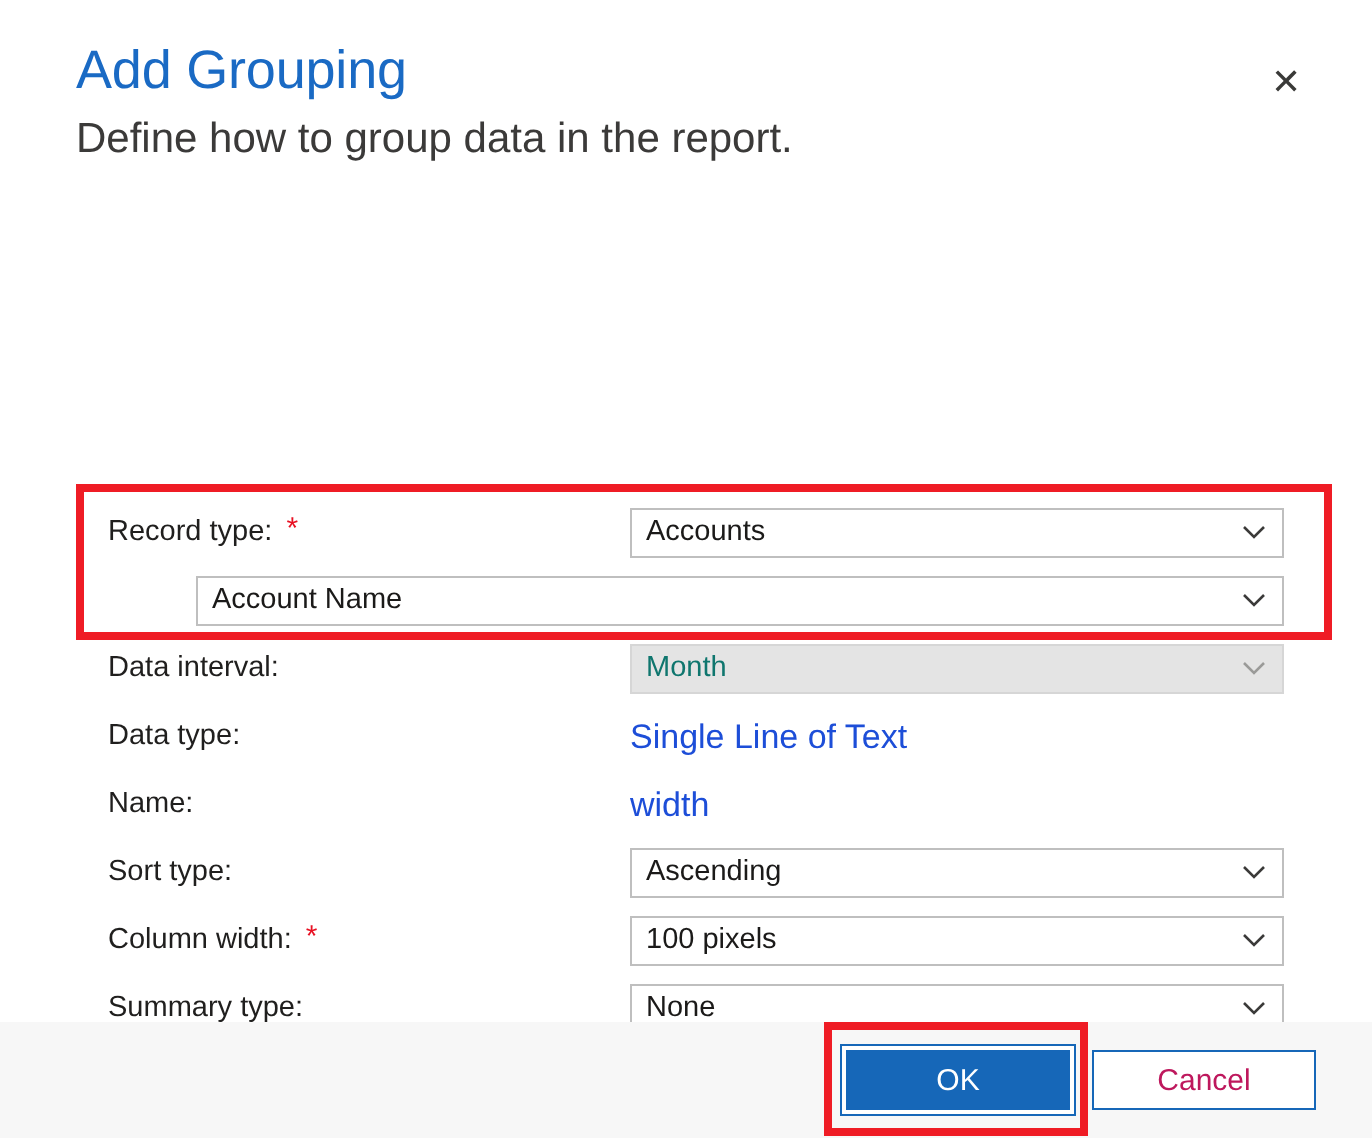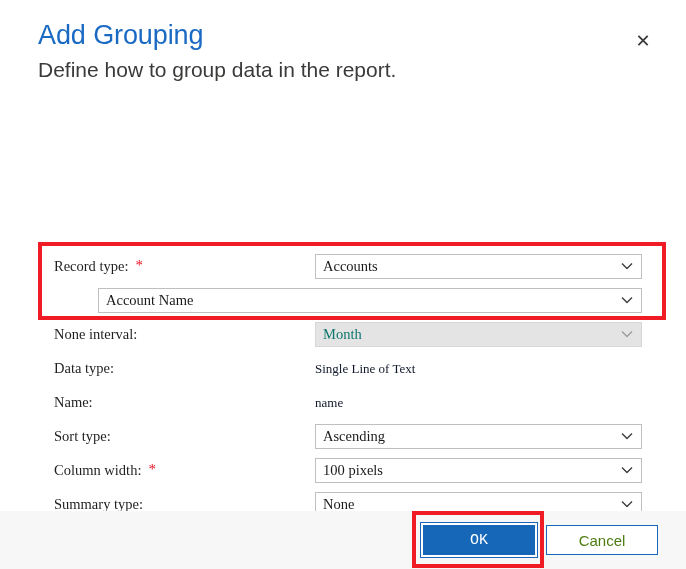--- a/index.html
+++ b/index.html
@@ -62,21 +62,20 @@
     border: none;
     padding: 0;
     font-family: "Liberation Sans", sans-serif;
   }
 
   
   .body {
     position: relative;
     flex: 1 1 auto;
     padding: 0;
-    font-family: Liberation Serif, serif;
   }
 
   .form {
     position: absolute;
     left: 54px;
     top: 168px;
     width: 588px;
   }
 
   .row {
@@ -134,22 +133,22 @@
   .combo.disabled {
     background: #e4e4e4;
     border-color: #d6d6d6;
     color: #0f766e;
     cursor: default;
   }
   .combo.disabled .chev svg polyline { stroke: #9a9a98; }
 
   
   .static-value {
-    font-size: 13px;
-    color: #0f172a;
+    font-size: 17px;
+    color: #1d4ed8;
     line-height: 25px;
     white-space: nowrap;
   }
 
   
   .annot {
     position: absolute;
     border: 4px solid #ef1c25;
     box-sizing: border-box;
     pointer-events: none;
@@ -194,26 +193,25 @@
     cursor: pointer;
     padding: 0;
   }
   .btn-primary {
     background: #1667b8;
     border: 1px solid #1667b8;
     color: #ffffff;
     outline: 2px solid #ffffff;
     outline-offset: 0px;
     box-shadow: 0 0 0 3px #1667b8;
-    font-family: Liberation Mono, monospace;
   }
   .btn-secondary {
     background: #ffffff;
     border: 1px solid #1667b8;
-    color: #4d7c0f;
+    color: #be185d;
   }
 </style>
 </head>
 <body>
 
 <div class="dialog">
 
   <div class="header">
     <h1 class="title">Add Grouping</h1>
     <p class="subtitle">Define how to group data in the report.</p>
@@ -241,42 +239,42 @@
               <span>Account Name</span>
               <span class="chev">
                 <svg viewBox="0 0 12 7" width="12" height="7">
                   <polyline points="1,1 6,6 11,1" fill="none" stroke="#3b3a39" stroke-width="1.3"></polyline>
                 </svg>
               </span>
             </div>
           </div>
         </div>
         <div class="row">
-          <div class="row-label"><span>None interval:</span></div>
+          <div class="row-label"><span>Data interval:</span></div>
           <div class="row-control">
             <div class="combo disabled">
               <span>Month</span>
               <span class="chev">
                 <svg viewBox="0 0 12 7" width="12" height="7">
                   <polyline points="1,1 6,6 11,1" fill="none" stroke="#3b3a39" stroke-width="1.3"></polyline>
                 </svg>
               </span>
             </div>
           </div>
         </div>
         <div class="row">
           <div class="row-label"><span>Data type:</span></div>
           <div class="row-control">
             <div class="static-value">Single Line of Text</div>
           </div>
         </div>
         <div class="row">
           <div class="row-label"><span>Name:</span></div>
           <div class="row-control">
-            <div class="static-value">name</div>
+            <div class="static-value">width</div>
           </div>
         </div>
         <div class="row">
           <div class="row-label"><span>Sort type:</span></div>
           <div class="row-control">
             <div class="combo">
               <span>Ascending</span>
               <span class="chev">
                 <svg viewBox="0 0 12 7" width="12" height="7">
                   <polyline points="1,1 6,6 11,1" fill="none" stroke="#3b3a39" stroke-width="1.3"></polyline>

